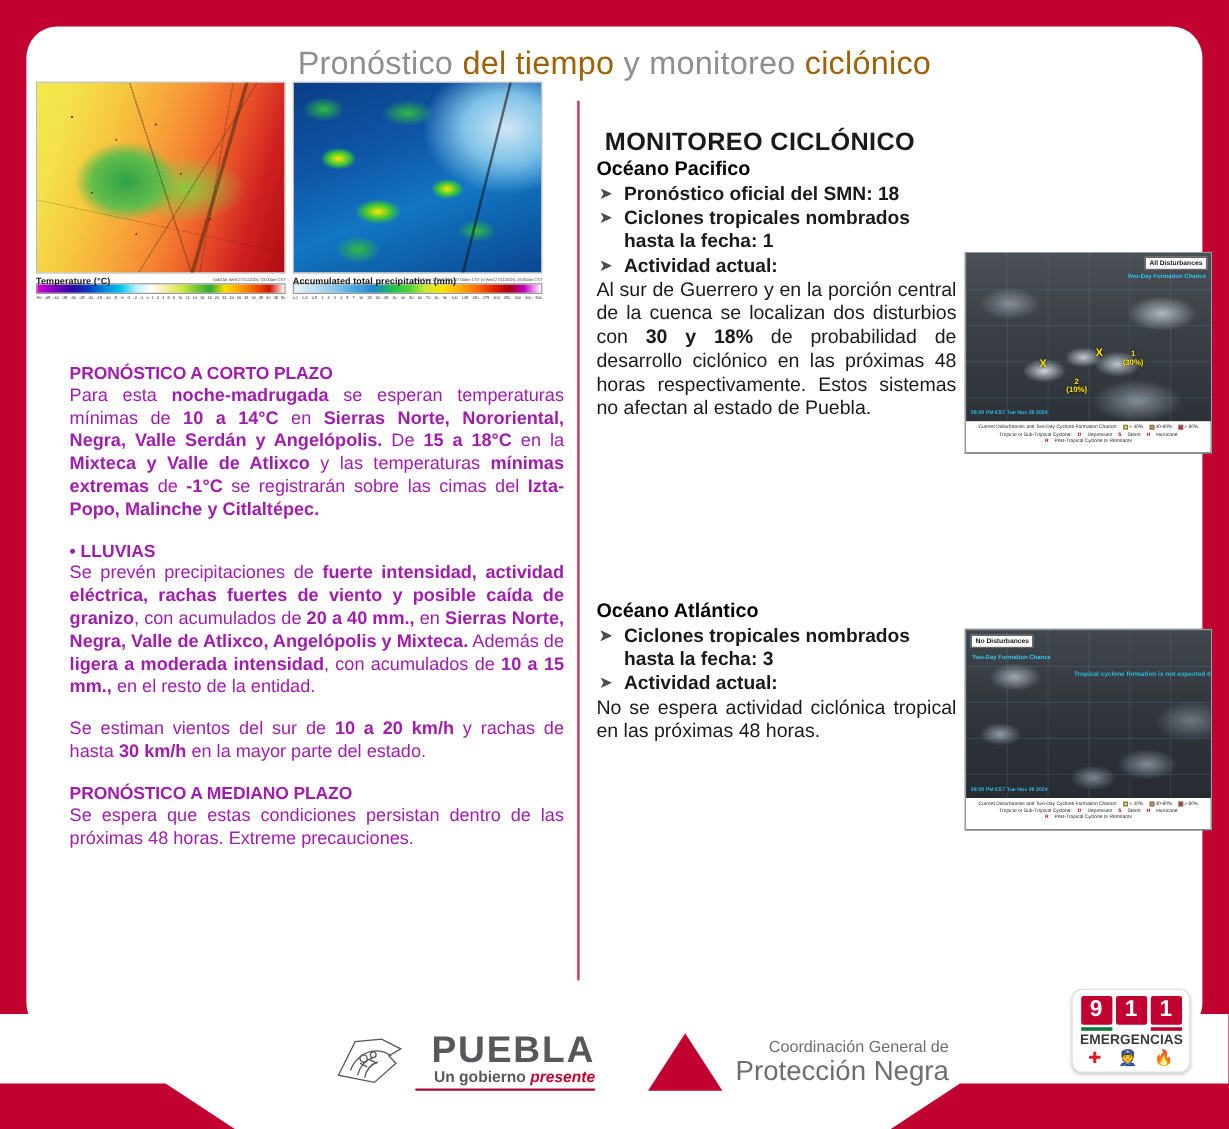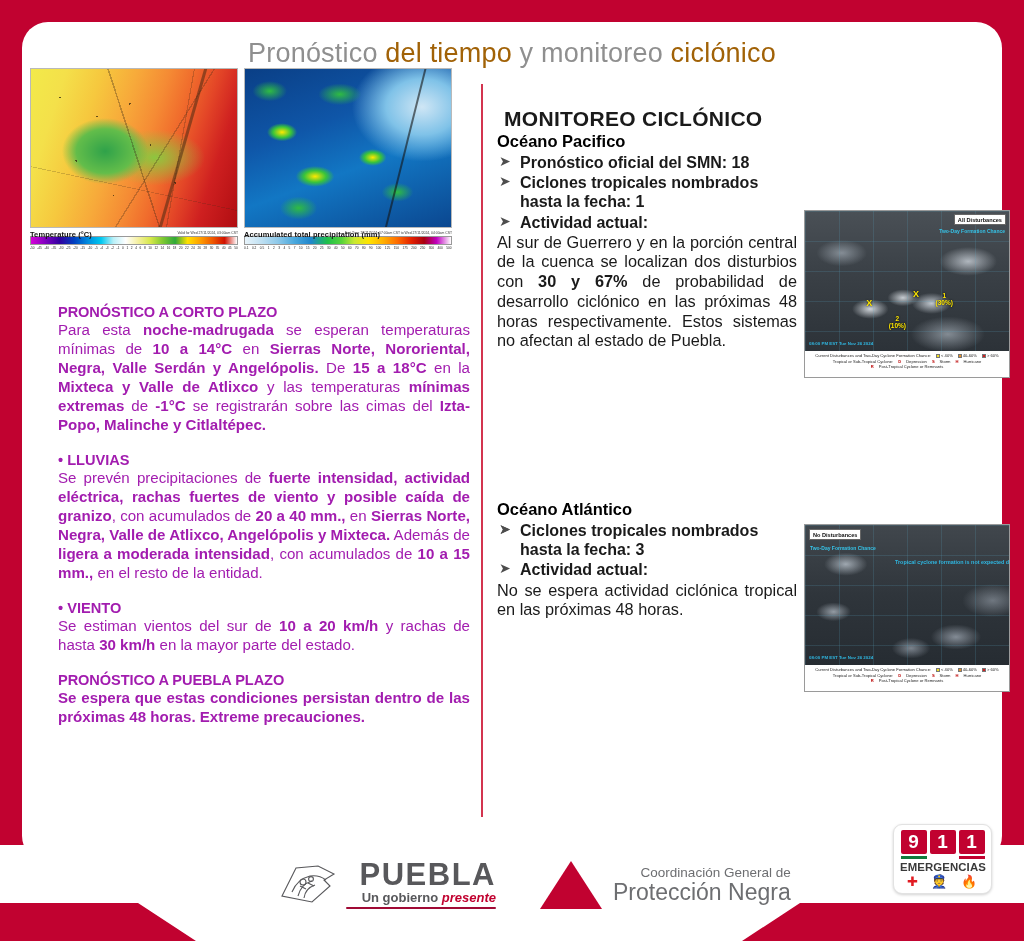--- a/index.html
+++ b/index.html
@@ -435,39 +435,38 @@
       <div class="sec-title">PRONÓSTICO A CORTO PLAZO</div>
       <p class="para-just"><span>Para esta </span><b>noche-madrugada</b><span> se esperan temperaturas mínimas de </span><b>10 a 14°C</b><span> en </span><b>Sierras Norte, Nororiental, Negra, Valle Serdán y Angelópolis.</b><span> De </span><b>15 a 18°C</b><span> en la </span><b>Mixteca y Valle de Atlixco</b><span> y las temperaturas </span><b>mínimas extremas</b><span> de </span><b>-1°C</b><span> se registrarán sobre las cimas del </span><b>Izta-Popo, Malinche y Citlaltépec.</b></p>
 
       <div class="gap"></div>
 
       <div class="bullet-title">• LLUVIAS</div>
       <p class="para-just"><span>Se prevén precipitaciones de </span><b>fuerte intensidad, actividad eléctrica, rachas fuertes de viento y posible caída de granizo</b><span>, con acumulados de </span><b>20 a 40 mm.,</b><span> en </span><b>Sierras Norte, Negra, Valle de Atlixco, Angelópolis y Mixteca.</b><span>  Además de </span><b>ligera a moderada intensidad</b><span>, con acumulados de </span><b>10 a 15 mm.,</b><span> en el resto de la entidad.</span></p>
 
       <div class="gap"></div>
 
-      <div class="bullet-title">• VIENTO</div>
       <p class="para-just"><span>Se estiman vientos del sur de </span><b>10 a 20 km/h</b><span> y rachas de hasta </span><b>30 km/h</b><span> en la mayor parte del estado.</span></p>
 
       <div class="gap"></div>
 
-      <div class="sec-title">PRONÓSTICO A PUEBLA PLAZO</div>
-      <p style="font-weight:bold">Se espera que estas condiciones  persistan dentro de las próximas 48 horas. Extreme precauciones.</p>
+      <div class="sec-title">PRONÓSTICO A MEDIANO PLAZO</div>
+      <p style="font-weight:normal">Se espera que estas condiciones  persistan dentro de las próximas 48 horas. Extreme precauciones.</p>
     </div>
 
     <div class="mon-title">MONITOREO CICLÓNICO</div>
 
     <div class="ocean-pac">
       <div class="ocean-name">Océano Pacifico</div>
       <ul class="bullets">
           <li><span class="arrow">➤</span><span>Pronóstico oficial del SMN: 18</span></li>
           <li><span class="arrow">➤</span><span>Ciclones  tropicales nombrados hasta la fecha: 1</span></li>
           <li><span class="arrow">➤</span><span>Actividad actual:</span></li>
         </ul>
-      <div class="ocean-body"><span>Al sur de Guerrero y en la porción central de la cuenca se localizan dos disturbios con </span><b>30 y 67%</b><span> de probabilidad de desarrollo ciclónico en las próximas 48 horas respectivamente. Estos sistemas no afectan al estado de Puebla.</span></div>
+      <div class="ocean-body"><span>Al sur de Guerrero y en la porción central de la cuenca se localizan dos disturbios con </span><b>30 y 18%</b><span> de probabilidad de desarrollo ciclónico en las próximas 48 horas respectivamente. Estos sistemas no afectan al estado de Puebla.</span></div>
     </div>
 
     <div class="ocean-atl">
       <div class="ocean-name">Océano Atlántico</div>
       <ul class="bullets">
           <li><span class="arrow">➤</span></li>
           <li><span class="arrow">➤</span><span>Ciclones  tropicales nombrados hasta la fecha: 3</span></li>
           <li><span class="arrow">➤</span><span>Actividad actual:</span></li>
         </ul>
       <div class="ocean-body"><span>No se espera actividad ciclónica tropical en las próximas 48 horas.</span></div>

